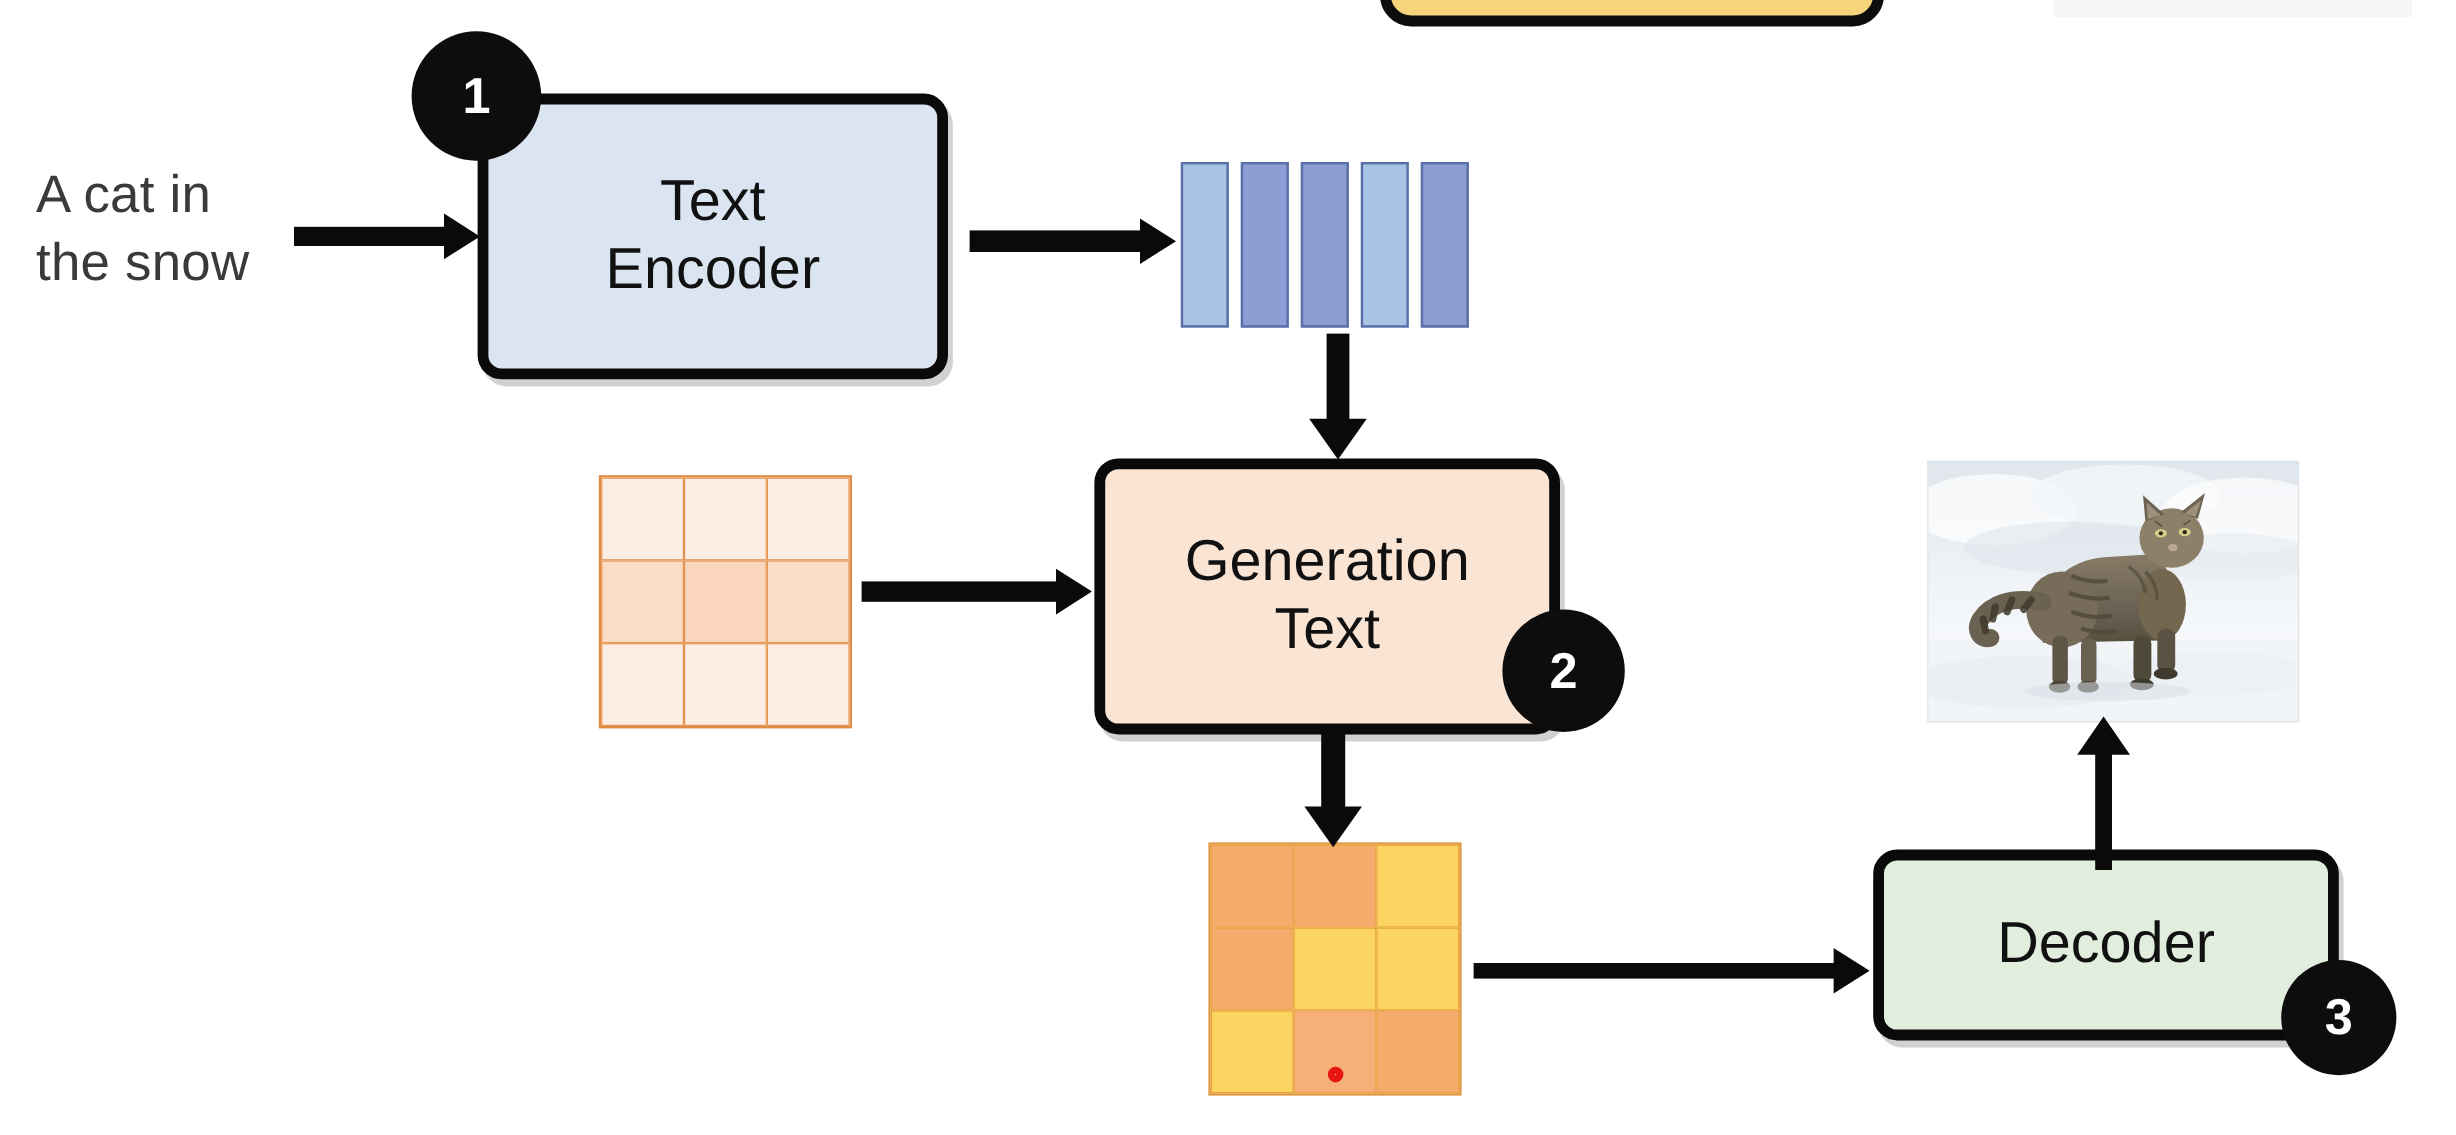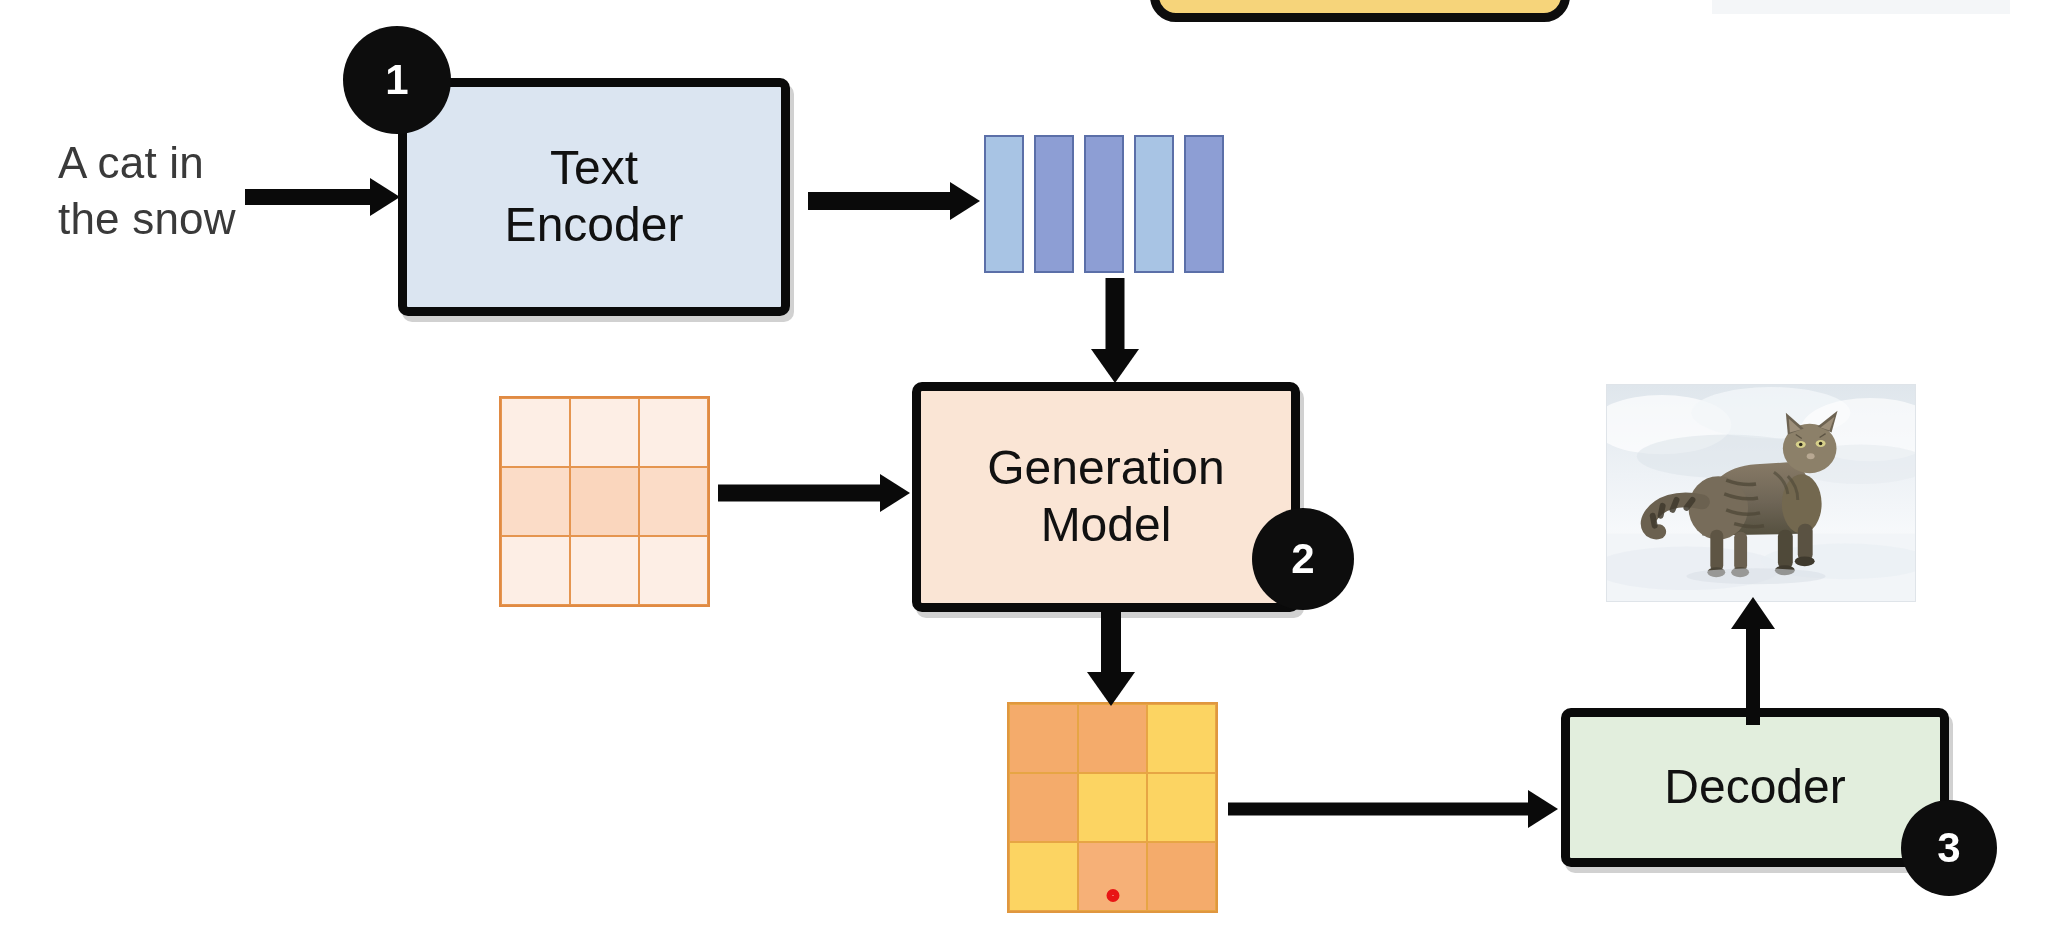--- a/index.html
+++ b/index.html
@@ -29,21 +29,21 @@
     font-size: 44px;
     line-height: 1.28;
     letter-spacing: 0.2px;
     white-space: pre-line;
   }
 
   
   .proc-box {
     box-sizing: border-box;
     border: 9px solid #0a0a0a;
-    border-radius: 10px;
+    border-radius: 20px;
     display: flex;
     align-items: center;
     justify-content: center;
     text-align: center;
     color: #111111;
     line-height: 1.18;
     box-shadow: 4px 6px 0 rgba(0,0,0,0.18);
   }
   #text-encoder-box {
     left: 398px; top: 78px;
@@ -231,21 +231,21 @@
     <svg viewBox="0 0 298 30" preserveAspectRatio="none">
       <rect x="0" y="0" width="298" height="30" fill="#eef1f5"></rect>
       <rect x="0" y="0" width="298" height="10" fill="#dfe3e8"></rect>
       <ellipse cx="40" cy="8" rx="45" ry="7" fill="#d6dade" opacity="0.8"></ellipse>
       <ellipse cx="150" cy="5" rx="60" ry="6" fill="#e7eaee" opacity="0.9"></ellipse>
       <ellipse cx="250" cy="9" rx="50" ry="7" fill="#d9dde2" opacity="0.75"></ellipse>
       <rect x="0" y="16" width="298" height="14" fill="#f4f6f8"></rect>
     </svg>
   </div>
 
-  <div class="abs" id="prompt-text" style="color: rgb(58, 58, 58); margin-left: 28px;">A cat in
+  <div class="abs" id="prompt-text" style="color: rgb(58, 58, 58);">A cat in
 the snow</div>
 
   <div class="abs arrow-h" id="arrow-prompt-to-encoder">
     <span class="shaft"></span>
     <span class="head"></span>
   </div>
 
   <div class="abs proc-box" id="text-encoder-box" style="background: rgb(219, 229, 241); border-color: rgb(10, 10, 10);">
     <span class="proc-label" style="white-space:pre-line;">Text
 Encoder</span>
@@ -284,21 +284,21 @@
     <span class="latent-cell" style="background: rgb(253, 238, 229);"></span>
   </div>
 
   <div class="abs arrow-h" id="arrow-noise-to-genmodel">
     <span class="shaft"></span>
     <span class="head"></span>
   </div>
 
   <div class="abs proc-box" id="generation-model-box" style="background: rgb(250, 229, 213); border-color: rgb(10, 10, 10);">
     <span class="proc-label" style="white-space:pre-line;">Generation
-Model</span>
+Text</span>
   </div>
   <div class="abs step-badge" id="step-badge-2">
     <span>2</span>
   </div>
 
   <div class="abs arrow-v down" id="arrow-genmodel-to-output">
     <span class="shaft"></span>
     <span class="head"></span>
   </div>
 

